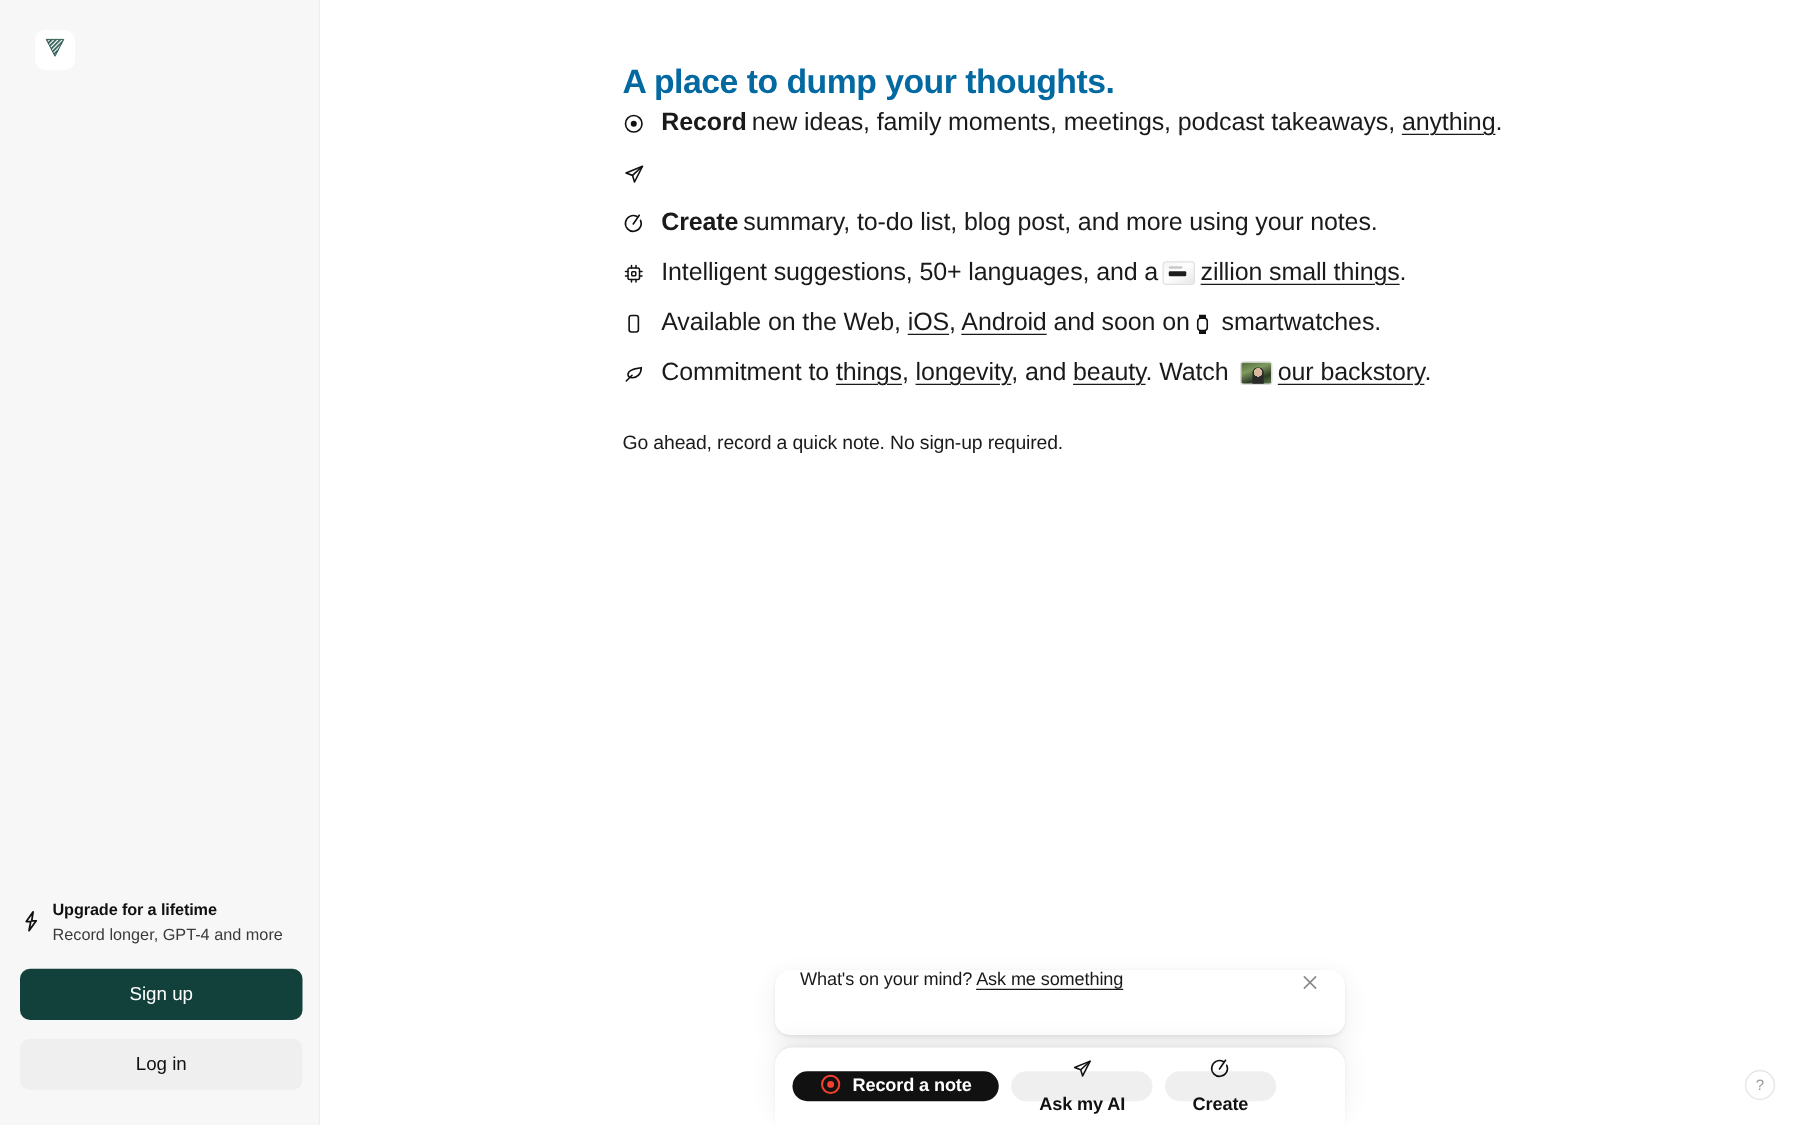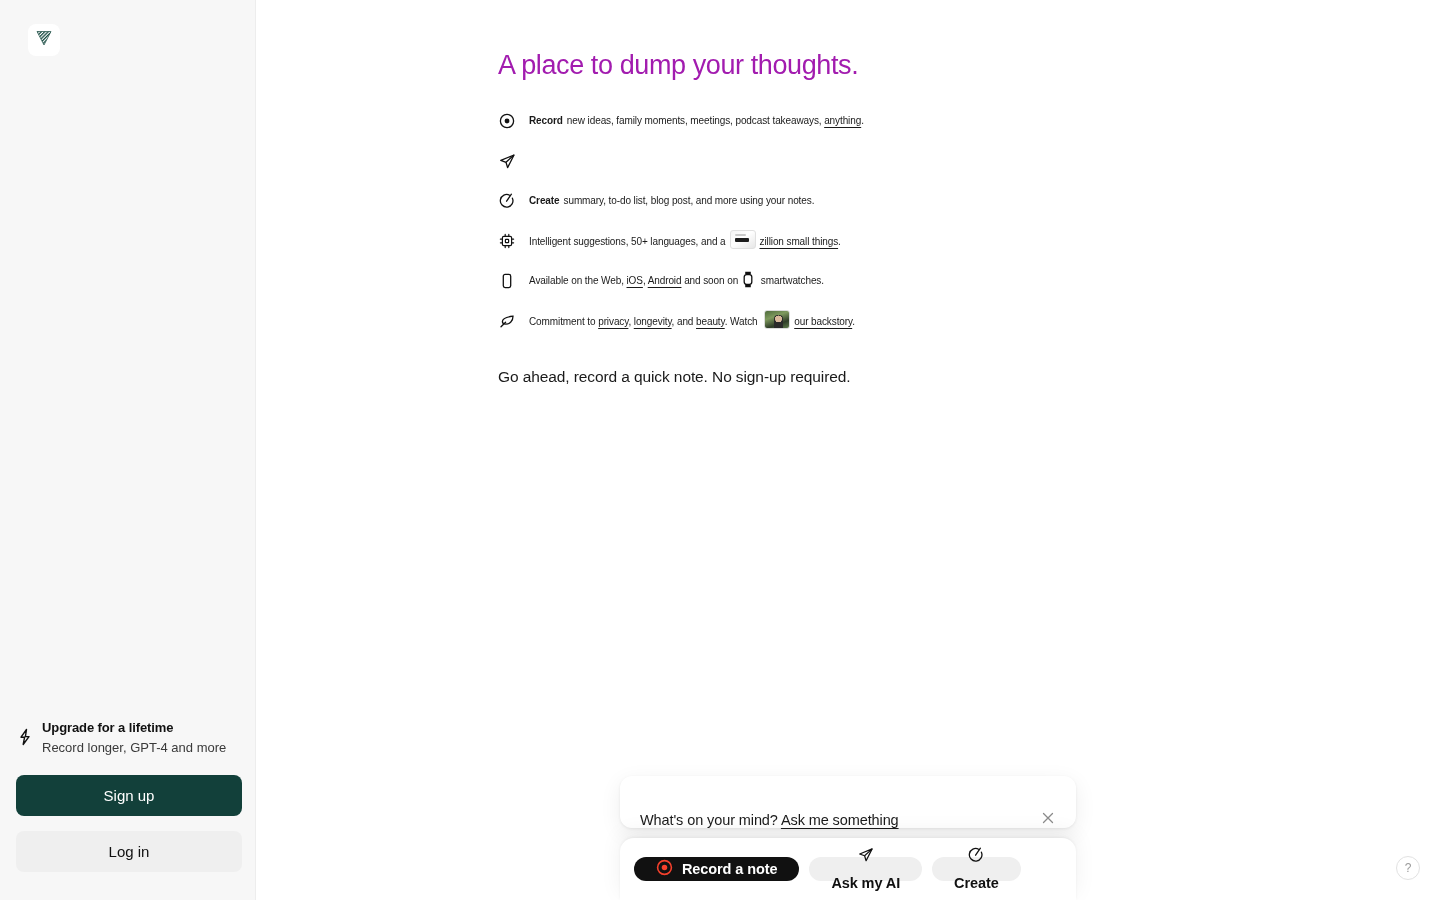--- a/index.html
+++ b/index.html
@@ -54,35 +54,35 @@
     border: none; border-radius: 8px;
     font-size: 15px; font-family: inherit;
     cursor: pointer;
     text-align: center; line-height: 41px;
   }
 
   
   .main { flex: 1; position: relative; height: 900px; background: #fff; }
   .content { position: absolute; left: 242px; top: 48px; width: 720px; }
   h1.page-title {
-    font-size: 27px; font-weight: 400; letter-spacing: -0.4px;
-    color: #a21caf; line-height: 34px; margin-bottom: 22px;
+    font-size: 27px; font-weight: 700; letter-spacing: -0.4px;
+    color: #0369a1; line-height: 34px; 
   }
   .feature-list { display: flex; flex-direction: column; }
   .feature-row {
     display: flex; align-items: flex-start; gap: 13px;
     min-height: 40px; padding: 6px 0;
   }
   .feature-icon {
     flex: 0 0 18px; width: 18px; height: 21px;
     display: flex; align-items: center; justify-content: center;
     padding-top: 1px;
   }
   .feature-text {
-    font-size: 10px; line-height: 21px; color: #1a1a1a;
+    font-size: 20px; line-height: 21px; color: #1a1a1a;
     letter-spacing: -0.1px;
   }
   .feature-text b { font-weight: 700; }
   .feature-text .lead { margin-right: 4px; }
   .ul { text-decoration: underline; text-underline-offset: 2.5px; text-decoration-thickness: 1px; cursor: pointer; color: #1a1a1a;}
   .thumb {
     display: inline-block; vertical-align: -4px;
     width: 26px; height: 19px; border-radius: 3px;
     margin: 0 4px; overflow: hidden;
   }
@@ -115,21 +115,21 @@
 
   
   .bottom-dock {
     position: absolute; left: 50%; transform: translateX(-50%);
     bottom: 0; width: 456px;
   }
   .prompt-card {
     width: 456px; height: 52px;
     background: #ffffff; border-radius: 12px;
     box-shadow: 0 1px 3px rgba(0,0,0,.07), 0 6px 22px rgba(0,0,0,.07);
-    display: flex; align-items: flex-end;
+    display: flex; align-items: flex-start;
     padding: 0 18px 0 20px; margin-bottom: 10px;
   }
   .prompt-text { font-size: 14.5px; color: #1a1a1a; flex: 1; letter-spacing: -0.1px;}
   .prompt-close { width: 20px; height: 20px; display:flex; align-items:center; justify-content:center; cursor:pointer; }
 
   .action-card {
     width: 456px; height: 62px;
     background: #ffffff; border-radius: 14px 14px 0 0;
     box-shadow: 0 -1px 3px rgba(0,0,0,.05), 0 -6px 22px rgba(0,0,0,.06);
     display: flex; align-items: center; gap: 10px;
@@ -256,21 +256,21 @@
                 </svg></span><span> smartwatches.</span></span>
         </div>
 
         <div class="feature-row">
           <span class="feature-icon">
             <svg width="16" height="16" viewBox="0 0 16 16" fill="none" stroke="#111" stroke-width="1.3" stroke-linecap="round">
               <path d="M14 3.2c0 5-3.4 8-7.2 8-1.9 0-3.4-.9-3.4-2.6 0-3 3.4-4.6 10.6-5.4Z"></path>
               <path d="M2 13.8 6.6 9.2"></path>
             </svg>
           </span>
-          <span class="feature-text"><span>Commitment to </span><span class="ul">privacy</span><span>, </span><span class="ul">longevity</span><span>, and </span><span class="ul">beauty</span><span>. Watch </span><span class="thumb thumb-photo"></span><span class="ul">our backstory</span><span>.</span></span>
+          <span class="feature-text"><span>Commitment to </span><span class="ul">things</span><span>, </span><span class="ul">longevity</span><span>, and </span><span class="ul">beauty</span><span>. Watch </span><span class="thumb thumb-photo"></span><span class="ul">our backstory</span><span>.</span></span>
         </div>
 
       </div>
 
       <p class="closing-line">Go ahead, record a quick note. No sign-up required.</p>
     </div>
 
     <div class="bottom-dock">
 
       <div class="prompt-card">

